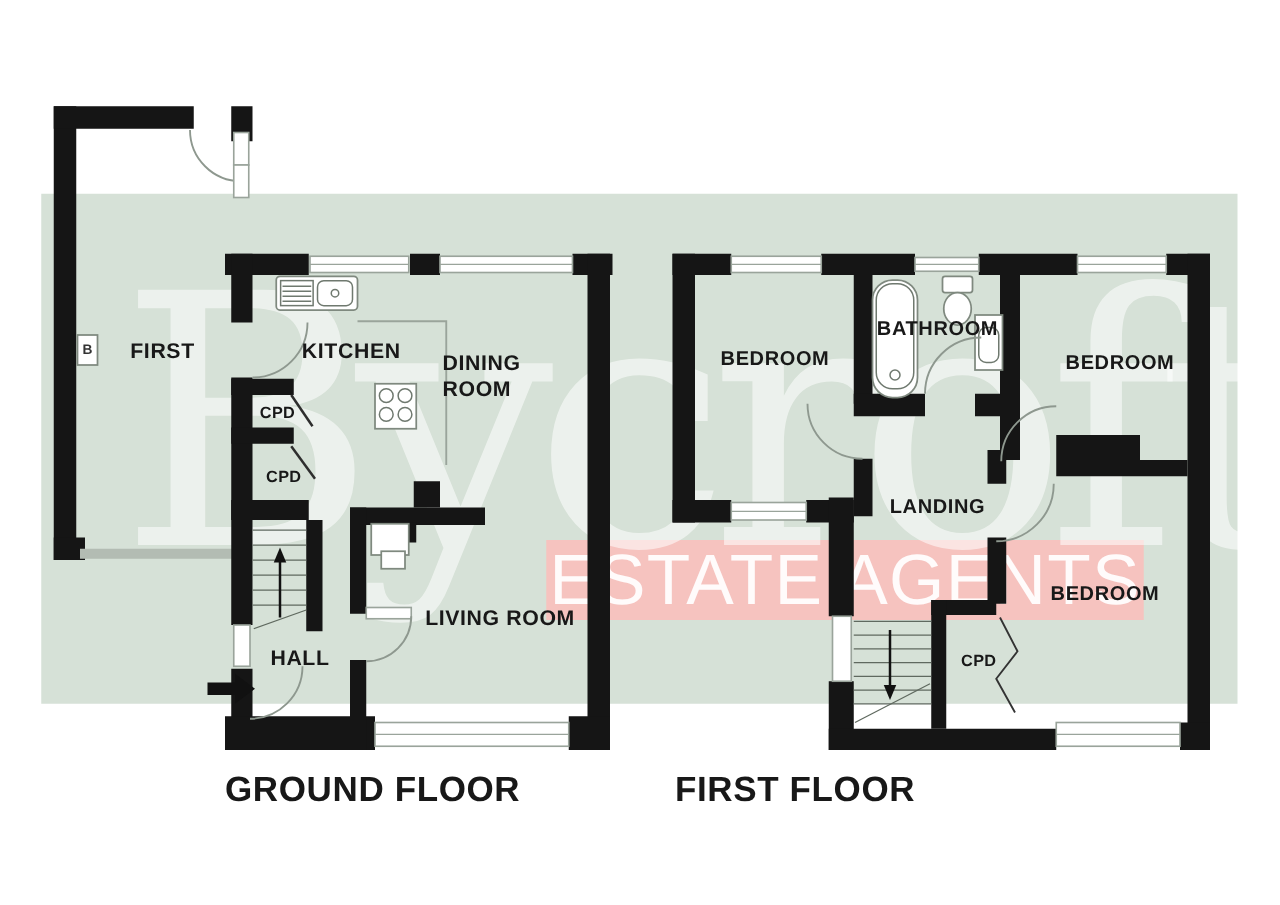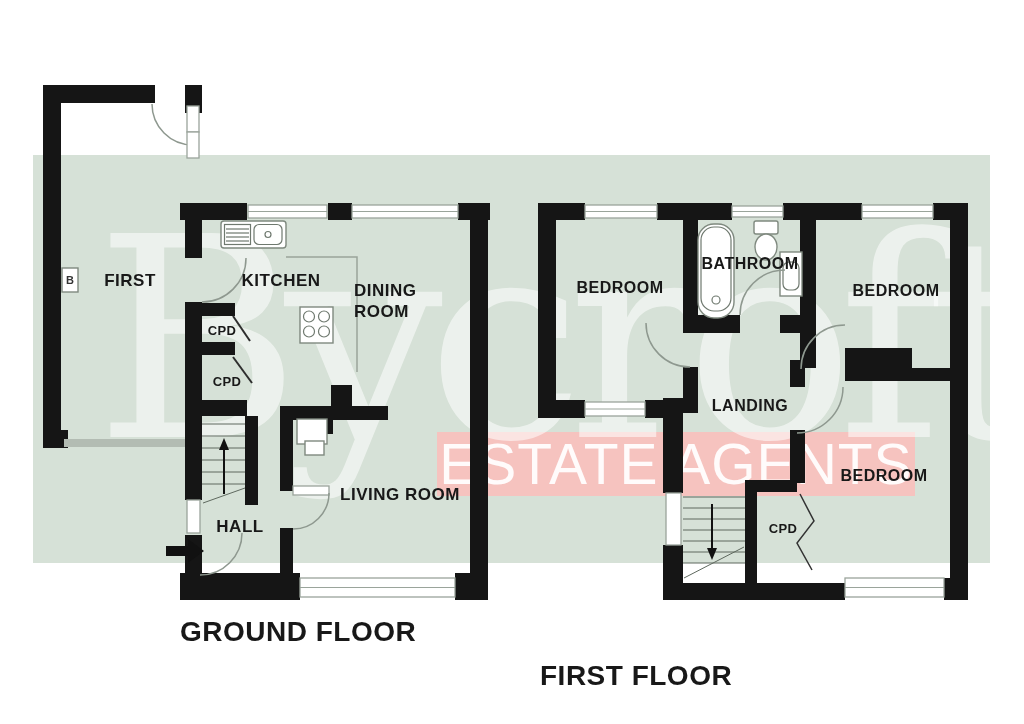--- a/index.html
+++ b/index.html
@@ -255,15 +255,15 @@
   <div class="lbl lbl-lg" style="left:240px;top:527px;">HALL</div>
   <div class="lbl lbl-lg" style="left:400px;top:495px;">LIVING ROOM</div>
   <div class="floor-lbl" style="left:180px;top:616px;">GROUND FLOOR</div>
 
   <div class="lbl" style="left:620px;top:288px;">BEDROOM</div>
   <div class="lbl" style="left:750px;top:264px;">BATHROOM</div>
   <div class="lbl" style="left:896px;top:291px;">BEDROOM</div>
   <div class="lbl" style="left:750px;top:406px;">LANDING</div>
   <div class="lbl" style="left:884px;top:476px;">BEDROOM</div>
   <div class="lbl lbl-sm" style="left:783px;top:528px;">CPD</div>
-  <div class="floor-lbl" style="left:540px;top:616px;margin-top:44px;">FIRST FLOOR</div>
+  <div class="floor-lbl" style="left:540px;top:616px;">FIRST FLOOR</div>
 
 </div>
 
 </body></html>

